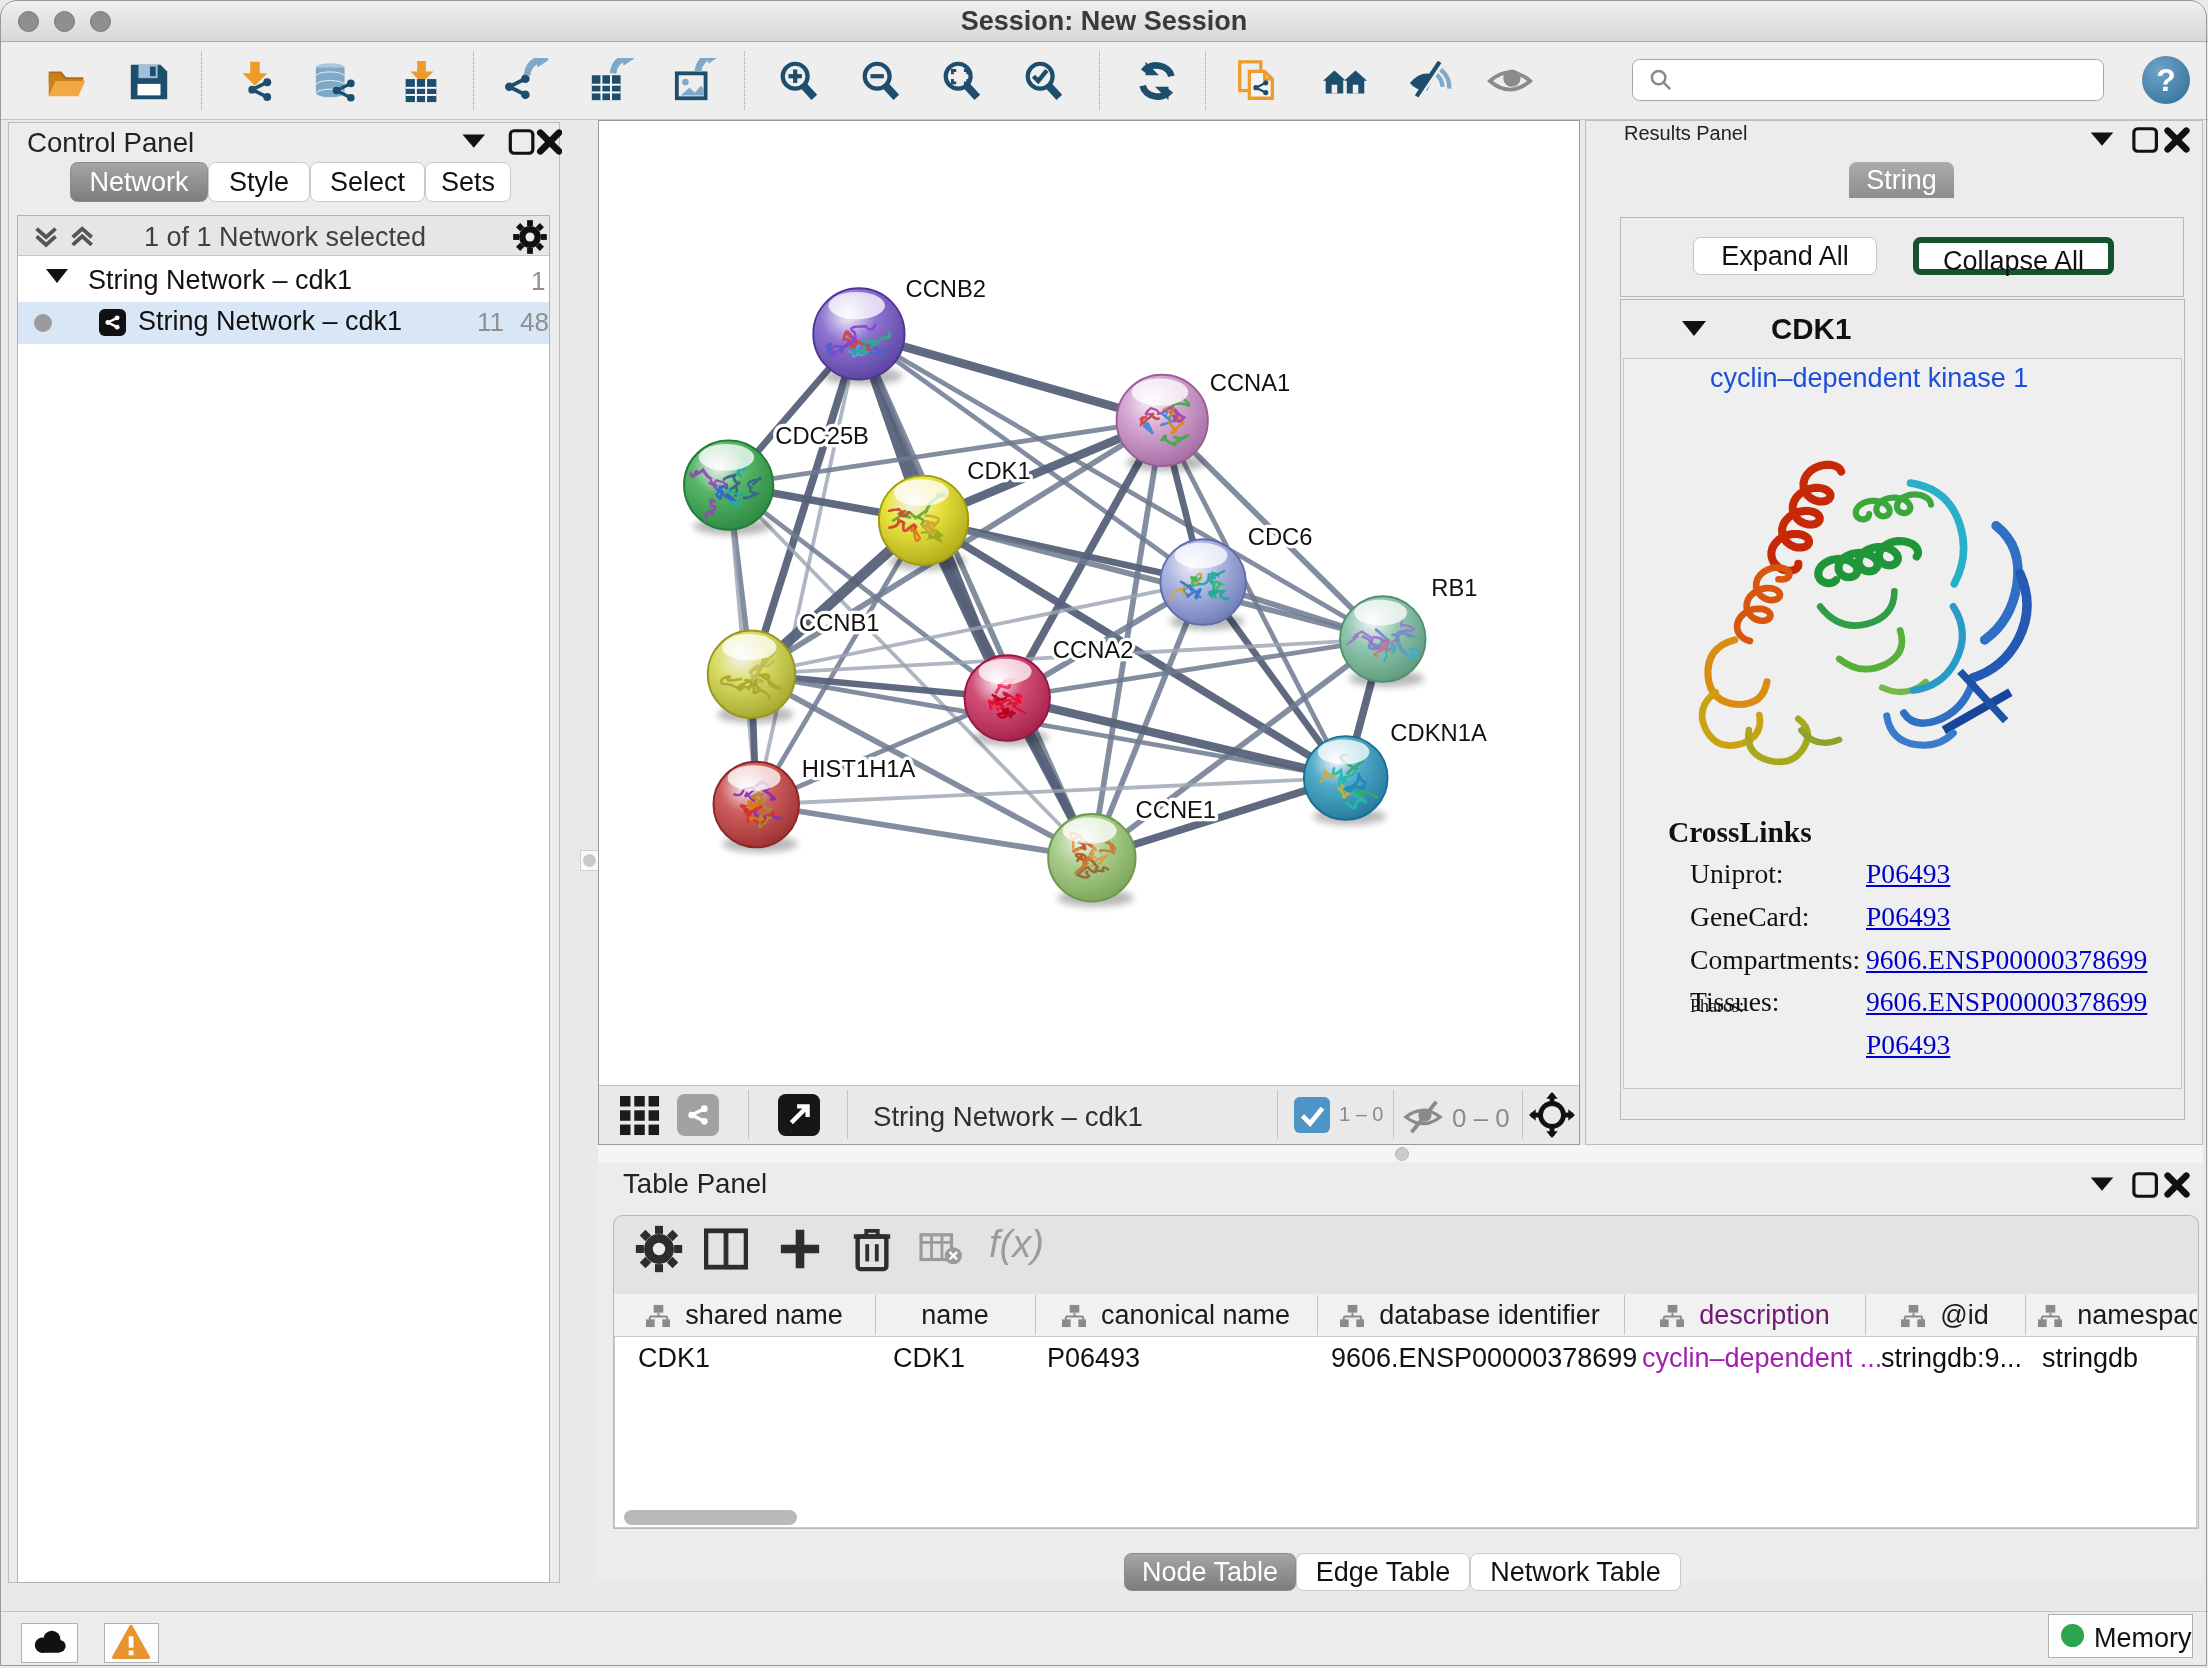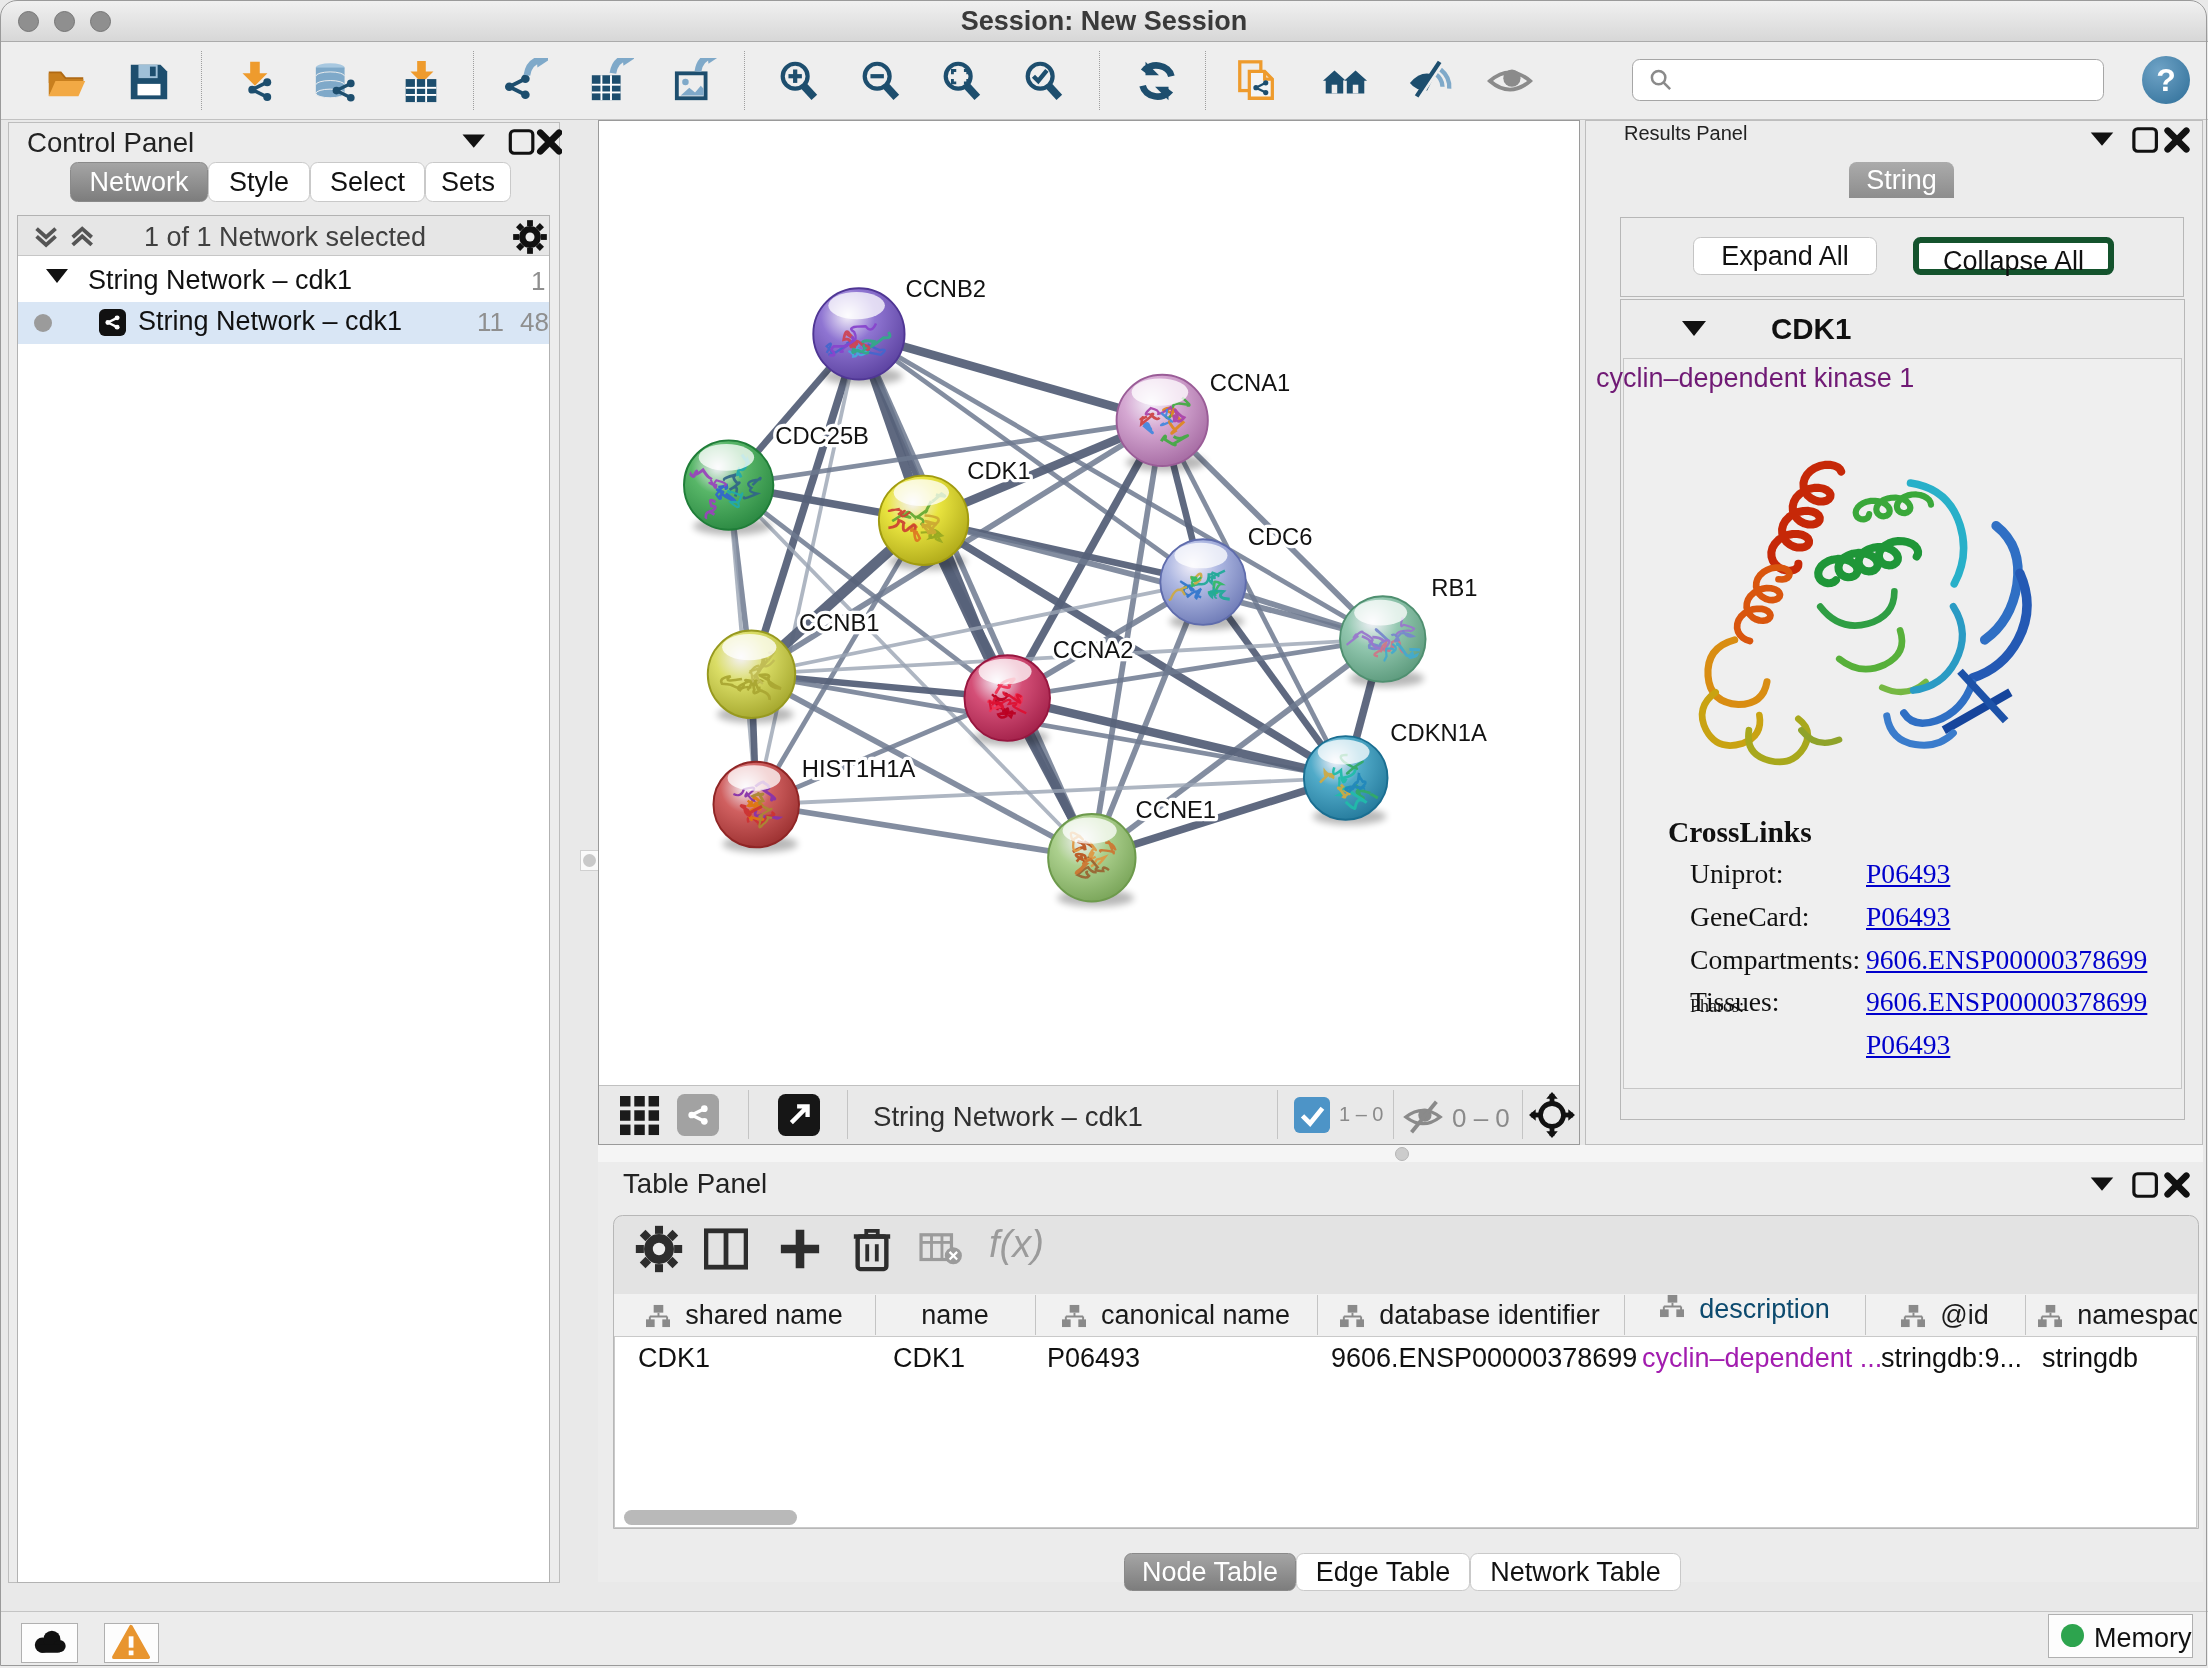--- a/index.html
+++ b/index.html
@@ -572,21 +572,21 @@
     </g>
   </svg>
 <div class="abs" style="left:1849px;top:162px;width:105px;height:36px;background:linear-gradient(#ababab,#8d8d8d);border-radius:7.6px 7.6px 0 0;color:#fff;font-size:27px;text-align:center;line-height:36px">String</div>
 <div class="abs" style="left:1620px;top:217px;width:564px;height:80px;border:1px solid #b7b7b7;background:#ececec"></div>
 <div class="abs" style="left:1693px;top:237px;width:184px;height:38px;background:#fff;border:1px solid #c4c4c4;border-radius:7.6px;font-size:27px;text-align:center;line-height:36px;color:#111">Expand All</div>
 <div class="abs" style="left:1913px;top:237px;width:201px;height:38px;background:#fff;border:6px solid #14532d;border-radius:7.6px;font-size:27px;text-align:center;line-height:36px;color:#111">Collapse All</div>
 <div class="abs" style="left:1620px;top:299px;width:565px;height:821px;border:1px solid #b7b7b7;background:#ececec"></div>
 <div class="abs" style="left:1682px;top:321px;width:0;height:0;border-left:12.4px solid transparent;border-right:12.4px solid transparent;border-top:15px solid #111"></div>
 <div class="abs" style="left:1771px;top:312px;font-size:29.5px;font-weight:bold;color:#111">CDK1</div>
 <div class="abs" style="left:1623px;top:358px;width:559px;height:731px;border:1px solid #c6c6c6;background:#efefef"></div>
-<div class="abs" style="left:1596px;top:363px;font-size:27px;color:#701a75">cyclin–dependent kinase 1</div>
+<div class="abs" style="left:1710px;top:363px;font-size:27px;color:#1d4ed8">cyclin–dependent kinase 1</div>
 <svg style="position:absolute;left:1668px;top:445px" width="371" height="328" viewBox="0 0 390 345">
     <path d="M137.0 125.0 L136.8 127.5 L135.3 129.7 L132.7 131.3 L129.1 132.2 L125.0 132.1 L120.6 131.0 L116.5 128.9 L113.0 125.8 L110.3 122.0 L108.8 117.6 L108.6 112.9 L109.8 108.2 L112.3 103.8 L116.0 99.9 L120.6 96.9 L125.8 94.7 L131.1 93.6 L136.3 93.6 L140.8 94.4 L144.5 96.1 L147.1 98.3 L148.2 100.8 L148.1 103.2 L146.6 105.4 L143.9 107.1 L140.4 107.9 L136.2 107.9 L131.9 106.8 L127.8 104.6 L124.2 101.6 L121.6 97.7 L120.1 93.3 L119.9 88.6 L121.1 83.9 L123.6 79.5 L127.3 75.7 L131.9 72.6 L137.0 70.5 L142.4 69.4 L147.5 69.3 L152.1 70.2 L155.8 71.8 L158.3 74.0 L159.5 76.5 L159.3 79.0 L157.8 81.2 L155.2 82.8 L151.6 83.7 L147.5 83.6 L143.1 82.5 L139.0 80.4 L135.5 77.3 L132.8 73.5 L131.3 69.1 L131.1 64.4 L132.3 59.7 L134.8 55.3 L138.5 51.4 L143.1 48.4 L148.3 46.2 L153.6 45.1 L158.8 45.1 L163.3 45.9 L167.0 47.6 L169.6 49.8 L170.8 52.2 L170.6 54.7 L169.1 56.9 L166.4 58.6 L162.9 59.4 L158.7 59.4 L154.4 58.3 L150.3 56.1 L146.7 53.1 L144.1 49.2 L142.6 44.8 L142.4 40.1 L143.6 35.4 L146.1 31.0 L149.8 27.2 L154.4 24.1 L159.5 22.0 L164.9 20.9 L170.0 20.8 L174.6 21.7 L178.3 23.3 L180.8 25.5 L182.0 28.0" fill="none" stroke="#c62808" stroke-width="8.5" stroke-linecap="round" stroke-linejoin="round" opacity="1.0"></path>
     <path d="M86.1 206.2 L82.3 205.0 L78.7 202.9 L75.8 200.0 L73.6 196.4 L72.6 192.5 L72.8 188.3 L74.1 184.2 L76.6 180.4 L80.1 177.1 L84.3 174.6 L88.9 172.9 L93.7 172.2 L98.1 172.3 L102.0 173.3 L105.0 174.8 L106.9 176.9 L107.7 179.1 L107.2 181.2 L105.6 183.0 L103.1 184.3 L99.8 184.9 L96.1 184.6 L92.3 183.3 L88.7 181.2 L85.8 178.3 L83.6 174.8 L82.6 170.8 L82.8 166.6 L84.1 162.5 L86.6 158.7 L90.1 155.5 L94.3 152.9 L98.9 151.3 L103.7 150.5 L108.1 150.7 L112.0 151.6 L115.0 153.2 L116.9 155.2 L117.7 157.4 L117.2 159.5 L115.6 161.4 L113.1 162.6 L109.8 163.2 L106.1 162.9 L102.3 161.7 L98.7 159.6 L95.8 156.7 L93.6 153.1 L92.6 149.1 L92.8 144.9 L94.1 140.8 L96.6 137.0 L100.1 133.8 L104.3 131.3 L108.9 129.6 L113.7 128.9 L118.1 129.0 L122.0 129.9 L125.0 131.5 L126.9 133.5 L127.7 135.7 L127.2 137.9 L125.6 139.7 L123.1 141.0 L119.8 141.5 L116.1 141.2" fill="none" stroke="#d9560e" stroke-width="7" stroke-linecap="round" stroke-linejoin="round" opacity="1.0"></path>
     <path d="M70 205 q-30 8 -28 38 q2 28 32 30 q26 0 30 -24" fill="none" stroke="#d98d12" stroke-width="7.5" stroke-linecap="round" stroke-linejoin="round" opacity="1.0"></path>
     <path d="M50 260 q-22 16 -10 40 q12 22 38 14 q22 -8 18 -30" fill="none" stroke="#c9a312" stroke-width="7" stroke-linecap="round" stroke-linejoin="round" opacity="1.0"></path>
     <path d="M85 300 q-4 26 22 32 q24 6 36 -14 q10 -18 -6 -30" fill="none" stroke="#a8a81c" stroke-width="7" stroke-linecap="round" stroke-linejoin="round" opacity="1.0"></path>
     <path d="M140 300 q16 20 40 10" fill="none" stroke="#8fa32a" stroke-width="6.5" stroke-linecap="round" stroke-linejoin="round" opacity="1.0"></path>
     <path d="M176.5 142.2 L174.3 144.1 L171.4 145.2 L168.1 145.4 L164.8 144.7 L161.9 143.1 L159.6 140.8 L158.2 137.8 L157.9 134.5 L158.8 131.0 L160.9 127.6 L164.2 124.6 L168.3 122.2 L173.1 120.6 L178.3 119.8 L183.5 119.9 L188.4 120.9 L192.6 122.7 L195.9 125.1 L198.2 127.8 L199.2 130.8 L199.0 133.6 L197.7 136.0 L195.5 137.8 L192.6 138.9 L189.4 139.1 L186.1 138.5 L183.1 136.9 L180.8 134.5 L179.5 131.6 L179.2 128.2 L180.1 124.7 L182.2 121.4 L185.4 118.4 L189.6 116.0 L194.4 114.3 L199.6 113.5 L204.8 113.7 L209.6 114.7 L213.9 116.4 L217.2 118.8 L219.4 121.6 L220.4 124.5 L220.3 127.3 L219.0 129.7 L216.8 131.6 L213.9 132.7 L210.6 132.9 L207.3 132.2 L204.4 130.6 L202.1 128.3 L200.7 125.3 L200.4 122.0 L201.3 118.5 L203.4 115.1 L206.7 112.1 L210.8 109.7 L215.6 108.1 L220.8 107.3 L226.0 107.4 L230.9 108.4 L235.1 110.2 L238.4 112.6 L240.7 115.3 L241.7 118.3 L241.5 121.1 L240.2 123.5 L238.0 125.3 L235.1 126.4 L231.9 126.6 L228.6 126.0 L225.6 124.4 L223.3 122.0 L222.0 119.1 L221.7 115.7 L222.6 112.2 L224.7 108.9 L227.9 105.9 L232.1 103.5 L236.9 101.8 L242.1 101.0 L247.3 101.2 L252.1 102.2 L256.4 103.9 L259.7 106.3 L261.9 109.1 L262.9 112.0 L262.8 114.8 L261.5 117.2" fill="none" stroke="#1f9638" stroke-width="8.5" stroke-linecap="round" stroke-linejoin="round" opacity="1.0"></path>
     <path d="M211.5 72.7 L211.0 74.8 L209.7 76.6 L207.8 77.8 L205.5 78.3 L203.0 78.1 L200.8 77.2 L198.9 75.7 L197.7 73.5 L197.3 71.0 L197.8 68.4 L199.4 65.7 L201.8 63.2 L205.1 61.1 L209.0 59.6 L213.2 58.8 L217.6 58.7 L221.9 59.3 L225.7 60.6 L228.9 62.4 L231.3 64.6 L232.7 66.9 L233.1 69.3 L232.7 71.5 L231.4 73.2 L229.4 74.5 L227.1 75.0 L224.7 74.8 L222.4 73.9 L220.6 72.3 L219.4 70.2 L219.0 67.7 L219.5 65.0 L221.0 62.3 L223.5 59.9 L226.7 57.8 L230.6 56.3 L234.9 55.5 L239.3 55.4 L243.6 56.0 L247.4 57.2 L250.6 59.0 L252.9 61.2 L254.3 63.6 L254.8 66.0 L254.3 68.2 L253.0 69.9 L251.1 71.1 L248.8 71.7 L246.4 71.5 L244.1 70.6 L242.2 69.0 L241.0 66.9 L240.6 64.4 L241.2 61.7 L242.7 59.0 L245.2 56.5 L248.4 54.5 L252.3 53.0 L256.6 52.1 L261.0 52.0 L265.2 52.6 L269.0 53.9 L272.2 55.7 L274.6 57.9 L276.0 60.3 L276.5 62.7" fill="none" stroke="#3aa83a" stroke-width="6.5" stroke-linecap="round" stroke-linejoin="round" opacity="1.0"></path>
     <path d="M160 170 q20 26 50 18 q28 -8 28 -34" fill="none" stroke="#2f9e44" stroke-width="7" stroke-linecap="round" stroke-linejoin="round" opacity="1.0"></path>
@@ -693,21 +693,21 @@
       <g transform="translate(1,1)">
         <rect x="7" y="0" width="10" height="8" fill="#8a8a8a"></rect>
         <path d="M12 8 v4 M3 12 h18 M3 12 v4 M21 12 v4" stroke="#8a8a8a" stroke-width="2" fill="none"></path>
         <rect x="-1" y="15" width="9" height="8" fill="#8a8a8a"></rect>
         <rect x="16" y="15" width="9" height="8" fill="#8a8a8a"></rect>
       </g>
     </svg>
     <span style="white-space:nowrap">database identifier</span>
   </div>
 <div class="abs" style="left:1624px;top:1295px;width:0;height:40px;border-left:1px solid #c4c4c4"></div>
-<div class="abs" style="left:1624px;top:1294px;width:242px;height:43px;display:flex;align-items:flex-start;justify-content:center;gap:15px;font-size:27px;color:#0c4a6e;overflow:hidden">
+<div class="abs" style="left:1624px;top:1294px;width:242px;height:43px;display:flex;align-items:center;justify-content:center;gap:15px;font-size:27px;color:#701a75;overflow:hidden">
     <svg width="24" height="24" viewBox="0 0 25 25" style="flex:0 0 auto">
       <g transform="translate(1,1)">
         <rect x="7" y="0" width="10" height="8" fill="#8a8a8a"></rect>
         <path d="M12 8 v4 M3 12 h18 M3 12 v4 M21 12 v4" stroke="#8a8a8a" stroke-width="2" fill="none"></path>
         <rect x="-1" y="15" width="9" height="8" fill="#8a8a8a"></rect>
         <rect x="16" y="15" width="9" height="8" fill="#8a8a8a"></rect>
       </g>
     </svg>
     <span style="white-space:nowrap">description</span>
   </div>

